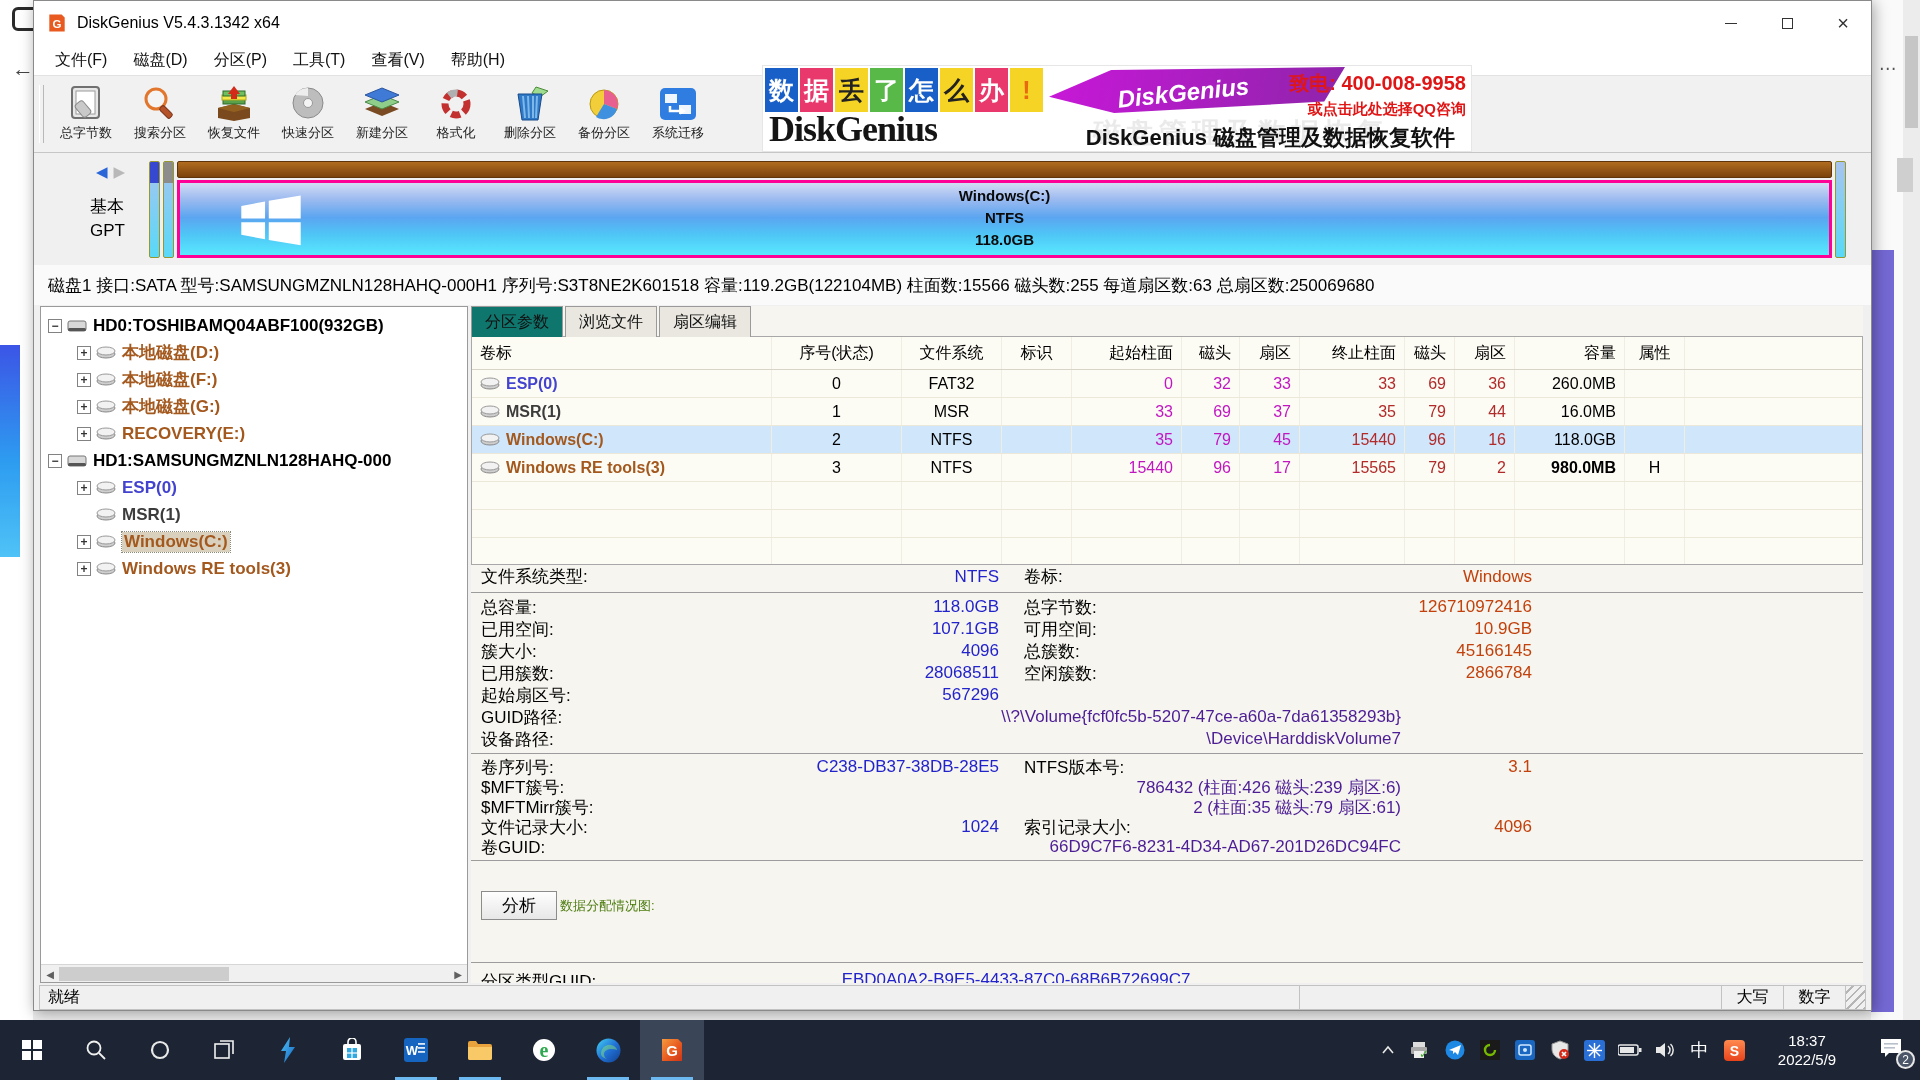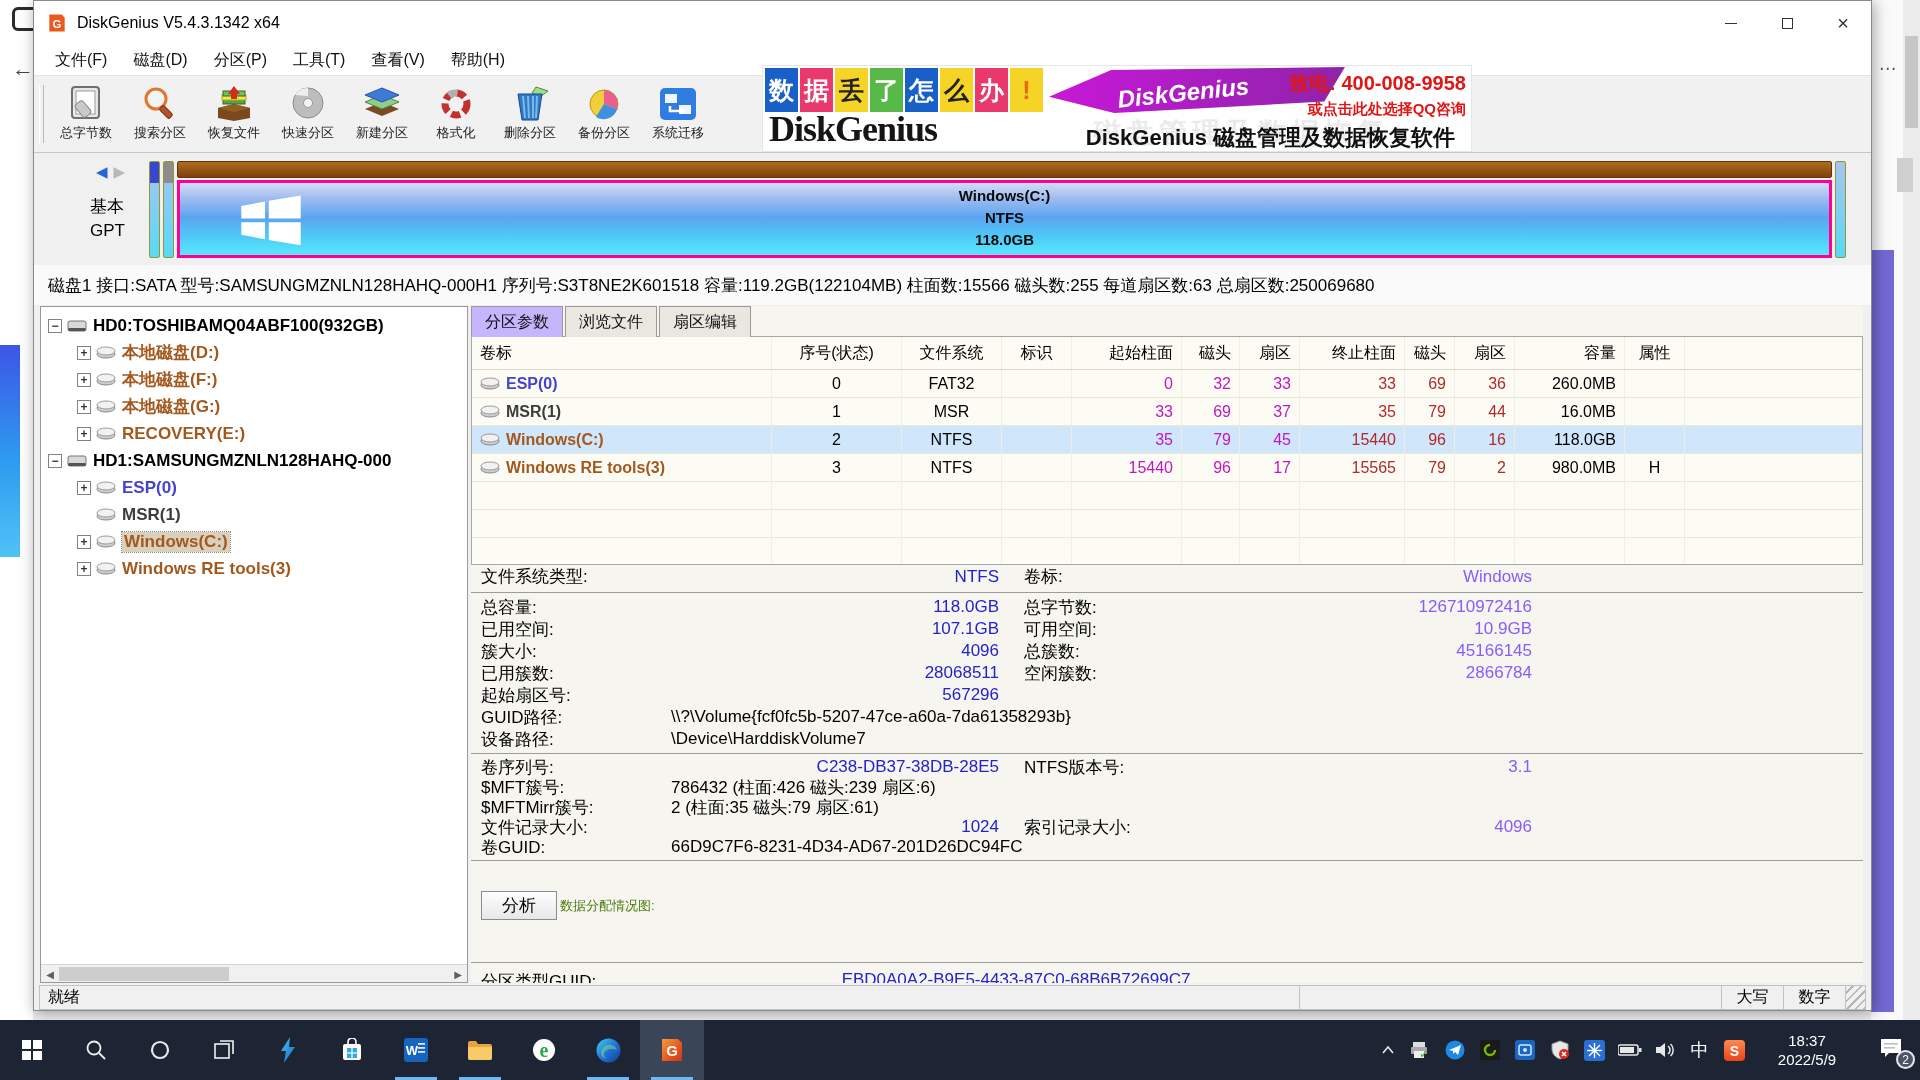--- a/index.html
+++ b/index.html
@@ -91,41 +91,41 @@
   .c-black{color:#000}.c-brown{color:#a3581e}.c-blue{color:#4343d0}.c-dark{color:#3c3c3c}
   .hscroll{position:absolute;left:0;bottom:0;width:100%;height:18px;background:#f0f0f0;border-top:1px solid #d6d6d6}
   .hs-btn{position:absolute;top:1px;width:18px;height:16px;display:flex;align-items:center;justify-content:center;color:#606060;font-size:10px}
   .hs-btn.l{left:0}.hs-btn.r{right:0}
   .hs-thumb{position:absolute;left:18px;top:2px;width:170px;height:14px;background:#cdcdcd}
 
   
   .mainpanel{position:absolute;left:437px;top:305px;width:1392px;height:677px;overflow:hidden;background:#f6f5ef}
   .tabs{position:absolute;left:0;top:0;height:31px;display:flex;z-index:2}
   .tab{padding:5px 13px 6px;font-size:16px;border:1px solid #9a9a9a;border-bottom:none;background:#e9e7e0;margin-right:2px;color:#111}
-  .tab.active{background:#c4b5fd}
+  .tab.active{background:#0f766e}
   .ptable{position:absolute;left:0;top:30px;width:1392px;height:229px;background:#fdfcf4;border:1px solid #a8a8a8;overflow:hidden}
   .prow{display:flex;height:28px;border-bottom:1px solid #ebe8da;align-items:stretch}
   .prow.hdr{height:33px;border-bottom:1px solid #d8d5c8}
   .prow.sel{background:#cfe6fb}
   .pcell{height:100%;display:flex;align-items:center;padding:0 8px;font-size:16px;border-right:1px solid #f0ede2;color:#000;overflow:hidden;white-space:nowrap}
   .pcell.r{justify-content:flex-end}.pcell.c{justify-content:center}
   .pcell.fill{flex:1;border-right:none}
   .vol-label{font-weight:bold;margin-left:6px}
   .chs-s{color:#c117c1}.chs-e{color:#b22a2a}
 
   
   .details{position:absolute;left:0;top:258px;width:1392px}
   .drow{display:flex;height:22px;align-items:center;font-size:17px}
   .drow.h24{height:25px}
   .drow.h20{height:20px}
   .dlabel{width:200px;padding-left:10px;color:#000;flex:none;white-space:nowrap}
   .dval{width:328px;text-align:right;color:#2323cc;flex:none;white-space:nowrap}
-  .dvalw{width:730px;text-align:left;color:#000000;flex:none;white-space:nowrap}
+  .dvalw{width:730px;text-align:right;color:#4c1d95;flex:none;white-space:nowrap}
   .dlabel2{width:200px;margin-left:25px;color:#000;flex:none;white-space:nowrap}
-  .dval2{width:308px;text-align:right;color:#8b5cf6;flex:none;white-space:nowrap}
+  .dval2{width:308px;text-align:right;color:#c2410c;flex:none;white-space:nowrap}
   .dsep{height:1px;background:#9c9c9c;margin:3px 0}
 
   .analyze-row{position:absolute;left:10px;top:585px;display:flex;align-items:center;gap:3px}
   .analyze-btn{width:76px;height:29px;background:linear-gradient(#fefefe,#e7e7e7);border:1px solid #8c8c8c;
     font-size:17px;display:flex;align-items:center;justify-content:center;color:#000}
   .alloc-label{font-size:13px;color:#4d7c0f}
   .footer-sep{position:absolute;left:0;top:656px;width:100%;height:1px;background:#9c9c9c}
   .footer-row{position:absolute;left:10px;top:664px;display:flex;font-size:17px;height:19px;overflow:hidden;width:1380px}
   .footer-label{width:200px;color:#000}
   .footer-val{width:670px;text-align:center;color:#2323cc}
@@ -569,21 +569,21 @@
             </div>
             <div class="pcell c" style="width: 130px; flex: 0 0 auto;">3</div>
             <div class="pcell c" style="width: 100px; flex: 0 0 auto;">NTFS</div>
             <div class="pcell c" style="width: 70px; flex: 0 0 auto;"></div>
             <div class="pcell r chs-s" style="width: 110px; flex: 0 0 auto;">15440</div>
             <div class="pcell r chs-s" style="width: 58px; flex: 0 0 auto;">96</div>
             <div class="pcell r chs-s" style="width: 60px; flex: 0 0 auto;">17</div>
             <div class="pcell r chs-e" style="width: 105px; flex: 0 0 auto;">15565</div>
             <div class="pcell r chs-e" style="width: 50px; flex: 0 0 auto;">79</div>
             <div class="pcell r chs-e" style="width: 60px; flex: 0 0 auto;">2</div>
-            <div class="pcell r" style="width: 110px; flex: 0 0 auto;">980.0MB</div>
+            <div class="pcell r" style="width: 110px; flex: 0 0 auto; font-weight: bold;">980.0MB</div>
             <div class="pcell c" style="width: 60px; flex: 0 0 auto;">H</div>
             <div class="pcell fill"></div>
           </div>
           <div class="prow">
             <div class="pcell" style="width: 300px; flex: 0 0 auto;"></div>
             <div class="pcell" style="width: 130px; flex: 0 0 auto;"></div>
             <div class="pcell" style="width: 100px; flex: 0 0 auto;"></div>
             <div class="pcell" style="width: 70px; flex: 0 0 auto;"></div>
             <div class="pcell" style="width: 110px; flex: 0 0 auto;"></div>
             <div class="pcell" style="width: 58px; flex: 0 0 auto;"></div>

